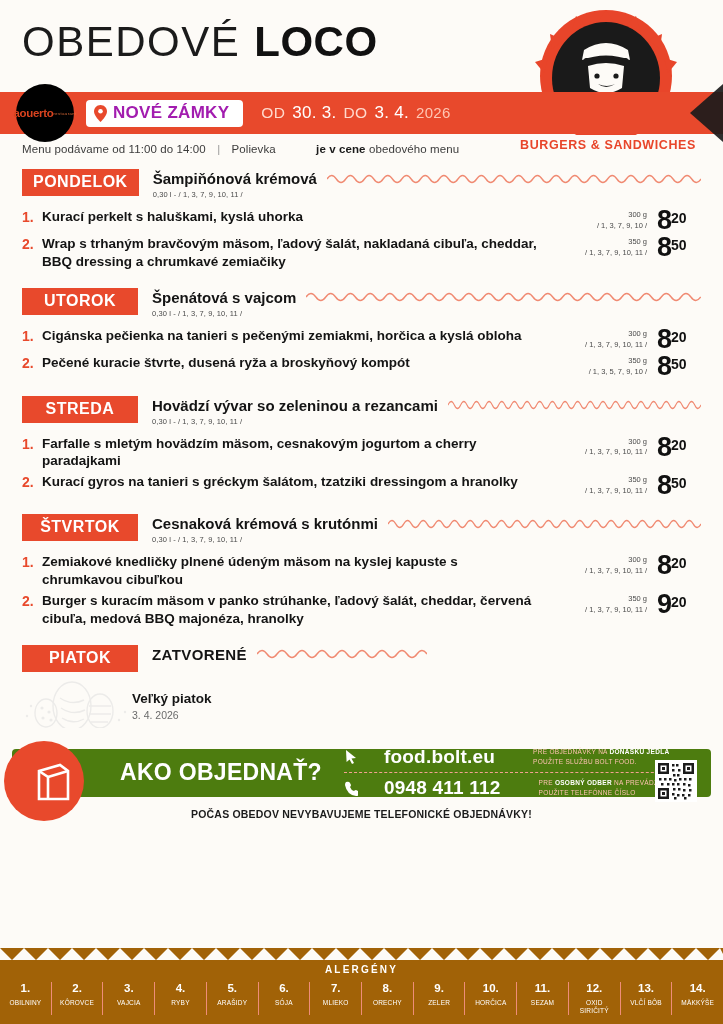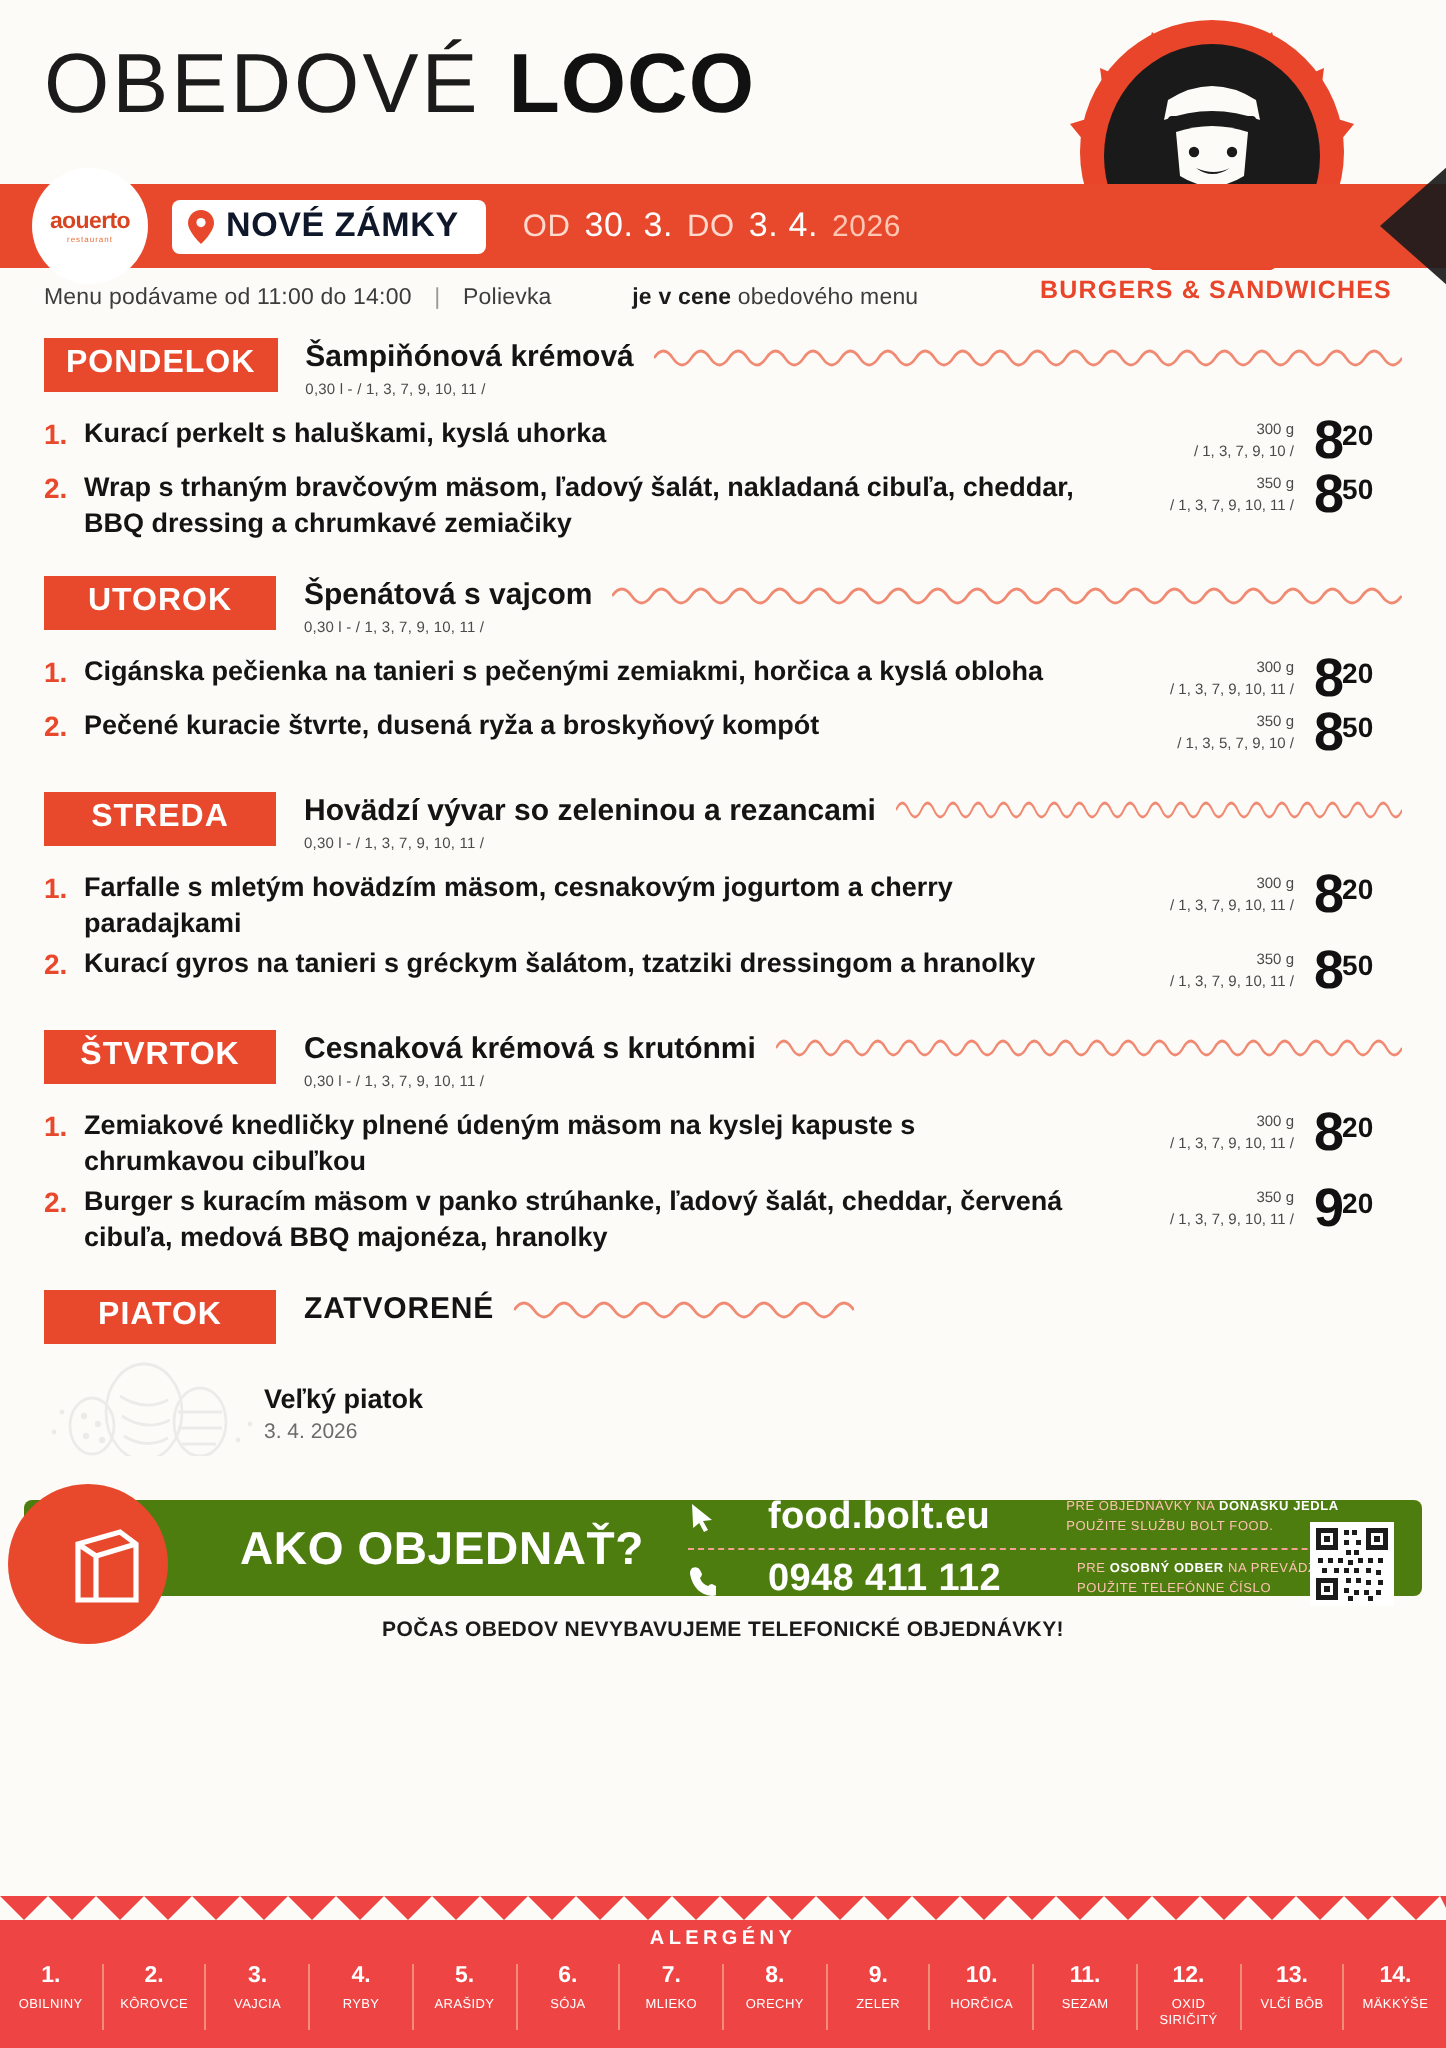--- a/index.html
+++ b/index.html
@@ -67,36 +67,36 @@
   .banner::after {
     content:""; position:absolute; right:-1px; top:-9px;
     border-top: 30px solid transparent;
     border-bottom: 30px solid transparent;
     border-right: 34px solid #1b1b1b;
     opacity: .92;
   }
   .brand-circle {
     position:absolute; left: 16px; top: -8px;
     width: 58px; height: 58px; border-radius: 50%;
-    background: #ffffff;
+    background: #000000;
     display:flex; align-items:center; justify-content:center;
-    flex-direction: column;
+    flex-direction: row;
   }
   .brand-circle .bc-main {
     color:#d9431f; font-size: 11.5px; font-weight: 800; letter-spacing: -0.3px;
   }
   .brand-circle .bc-sub { color:#e8703a; font-size:4px; letter-spacing:.5px; }
   .loc-chip {
     margin-left: 86px;
     background:#fff; border-radius: 4px;
     height: 27px; padding: 0 14px 0 8px;
     display:flex; align-items:center; gap:6px;
   }
   .loc-chip .loc-name {
-    font-size: 17px; font-weight: 800; color:#0f172a; letter-spacing:.3px;
+    font-size: 17px; font-weight: 800; color:#a21caf; letter-spacing:.3px;
   }
   .date-line {
     margin-left: 18px; display:flex; align-items:baseline; gap:7px;
     color:#ffd9cd; font-size: 15.5px; letter-spacing:.3px;
   }
   .date-line .strong { color:#fff; font-weight:400; font-size:17px; }
   .date-line .yr { color:#ffc6b4; font-size: 15px; }
 
   
   .subnote {
@@ -173,21 +173,21 @@
   .qr { position:absolute; right: 14px; top: 11px; width: 42px; height: 42px; }
 
   .foot-note {
     text-align:center; font-size: 10.5px; font-weight: 800;
     color:#1b1b1b; letter-spacing:.2px; padding: 11px 0 0;
   }
 
   
   .allergens {
     position:absolute; left:0; bottom:0; width:723px; height: 76px;
-    background:#ef4444;
+    background:#a16207;
   }
   .zigzag {
     position:absolute; top:0; left:0; width:723px; height: 12px;
   }
   .alg-title {
     text-align:center; color:#fff; font-size: 10px; font-weight: 800;
     letter-spacing: 2.2px; padding-top: 16px;
   }
   .alg-grid { display:flex; margin-top: 7px; }
   .alg-cell {

